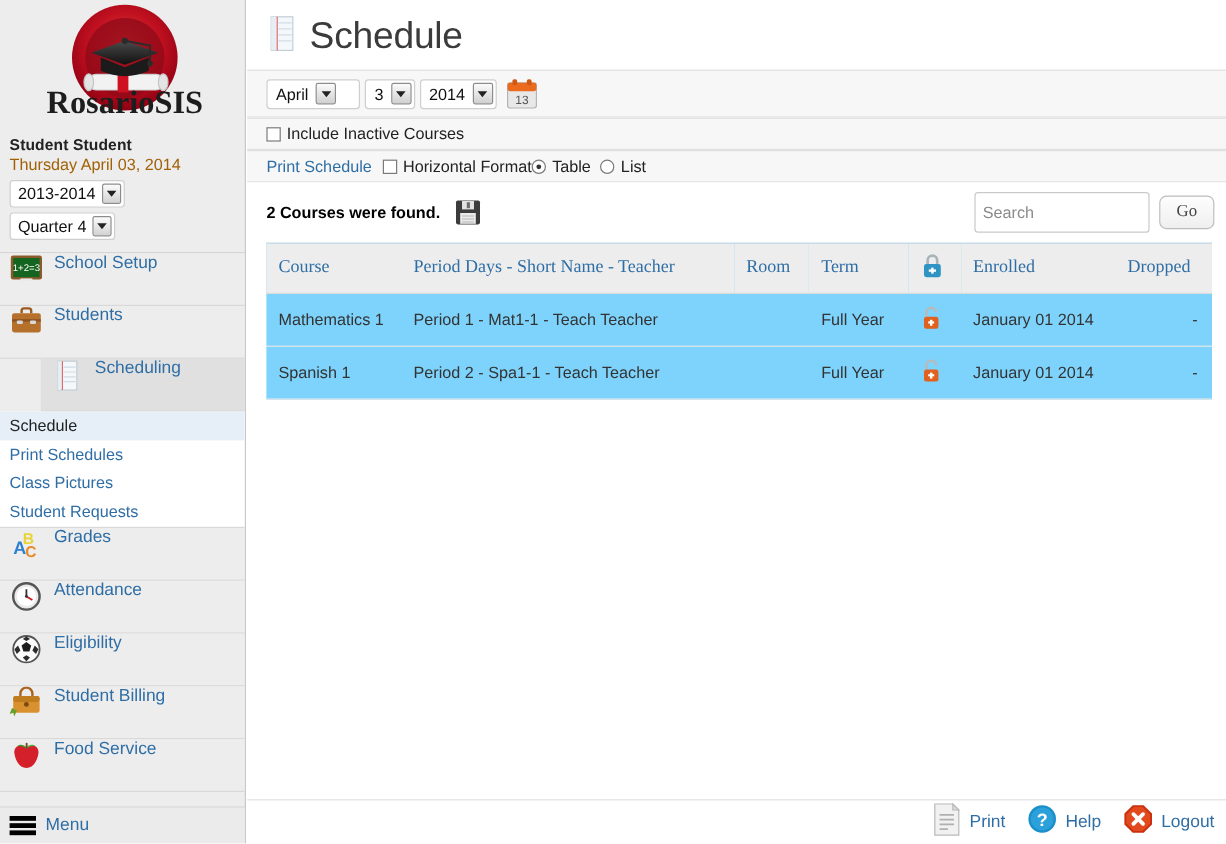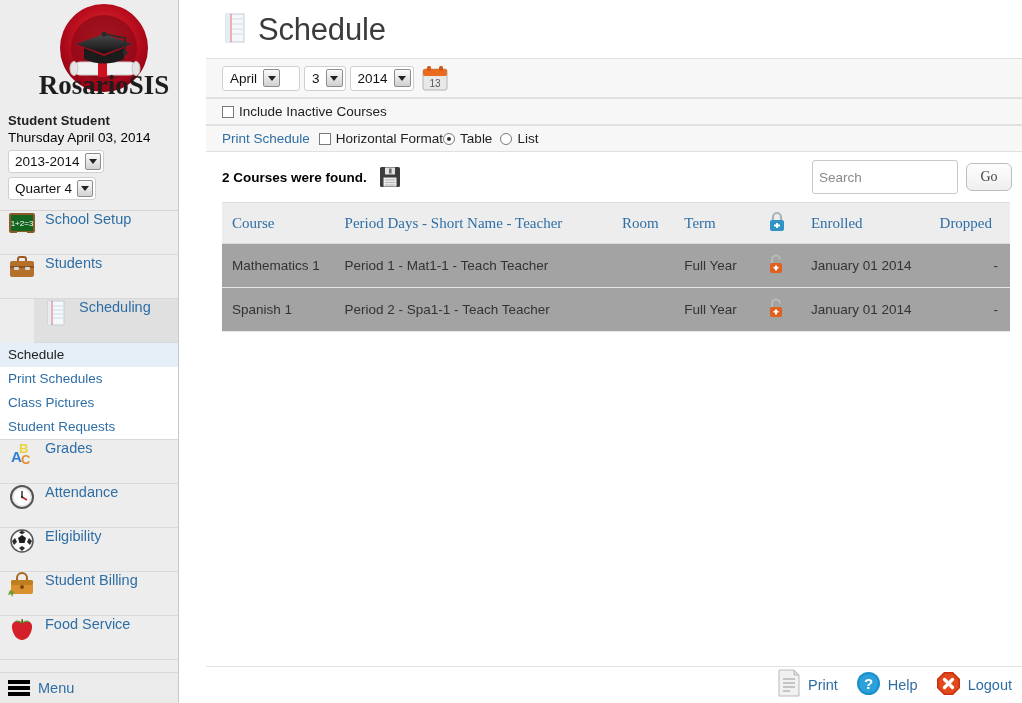--- a/index.html
+++ b/index.html
@@ -8,34 +8,34 @@
     width: 1022px; height: 703px;
     background: #ffffff;
     font-family: "Liberation Sans", sans-serif;
     overflow: hidden;
   }
   #app { position: relative; width: 1022px; height: 703px; }
 
   
   #sidebar {
     position: absolute; left: 0; top: 0;
-    width: 179px; height: 703px;
+    width: 205px; height: 703px;
     background: #ededed;
     border-right: 1px solid #c8c8c8;
     overflow: hidden;
   }
   .logo-wrap { width: 205px; height: 110px; position: relative; }
   .logo-svg { position: absolute; left: 24px; top: 2px; }
 
   .user-name {
     font-size: 13px; font-weight: bold; color: #222;
     padding: 3px 0 0 8px; letter-spacing: .1px;
   }
   .user-date {
-    font-size: 13.5px; color: #000000; padding: 2px 0 4px 8px;
+    font-size: 13.5px; color: #a16207; padding: 2px 0 4px 8px;
   }
   .sel-wrap { padding: 1px 0 0 8px; }
   .fake-select {
     display: inline-flex; align-items: center;
     background: #fff; border: 1px solid #cfcfcf; border-radius: 3px;
     height: 23px; padding: 0 2px 0 6px; margin-bottom: 4px;
     font-size: 13.5px; color: #111;
   }
   .fake-select .arrow {
     width: 16px; height: 17px; margin-left: 5px;
@@ -167,21 +167,21 @@
     background: linear-gradient(#fdfdfd,#efefef);
     border: 1px solid #bdbdbd; border-radius: 6px;
     font-size: 14px; color: #444; cursor: pointer;
     font-family: "Liberation Serif", serif;
   }
 
   table.sched {
     border-collapse: collapse;
     margin: 0 10px 0 16px;
     width: 788px;
-    background: #a3a3a3;
+    background: #7dd3fc;
   }
   table.sched thead th {
     background: #ededed;
     border-top: 1px solid #dcdcdc;
     border-bottom: 1px solid #dcdcdc;
     font-family: "Liberation Serif", serif;
     font-size: 15px; font-weight: normal; color: #2f6ea5;
     text-align: left; padding: 7px 6px 7px 10px;
     height: 32px;
   }

